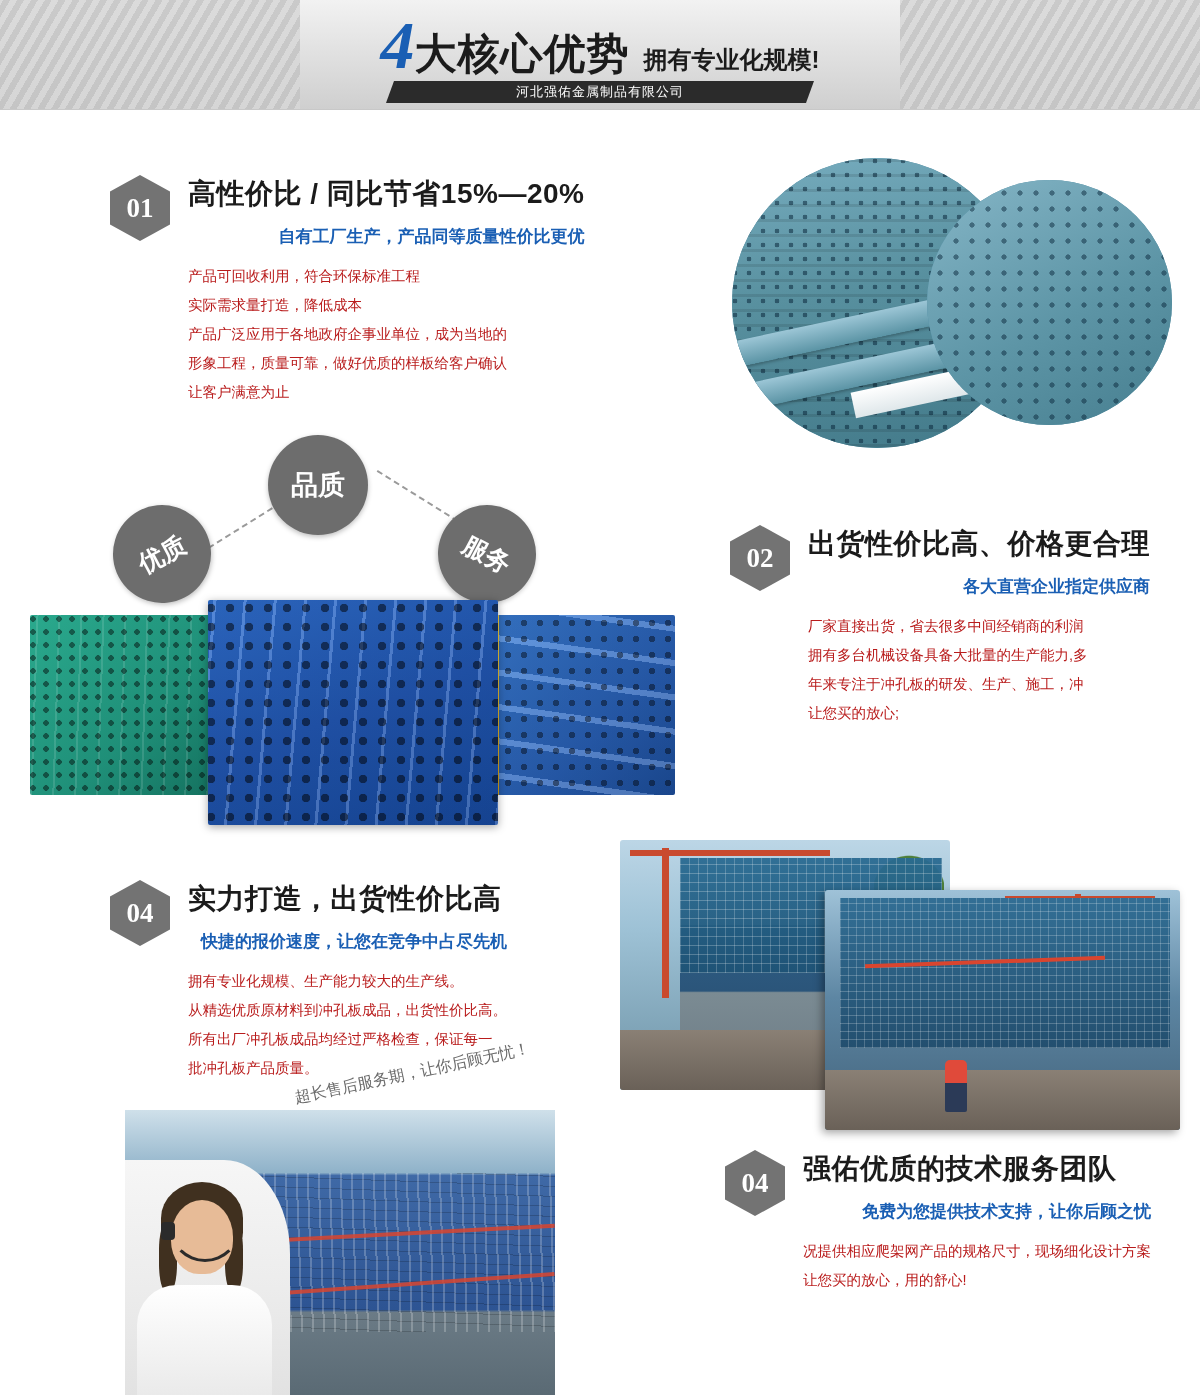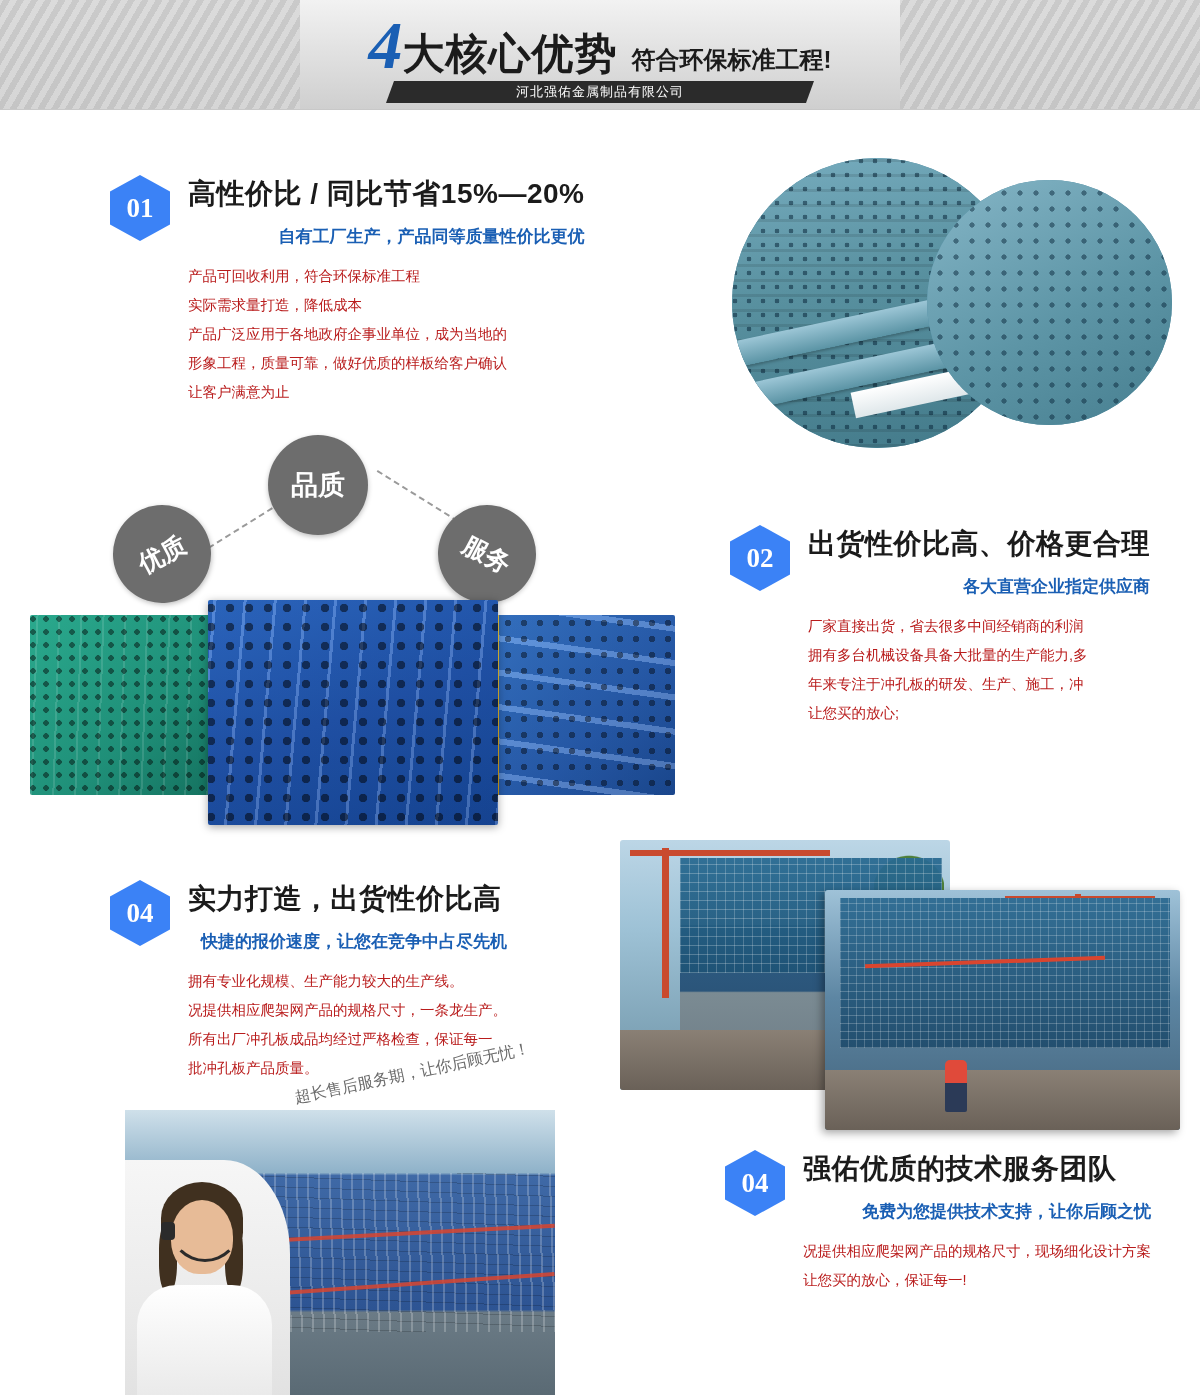--- a/index.html
+++ b/index.html
@@ -92,21 +92,21 @@
   .company-bar span {
     transform: skewX(20deg);
     color: #ffffff;
     font-size: 13px;
     letter-spacing: 1px;
   }
 
   
   .badge {
     width: 60px; height: 66px;
-    background: #3b82f6;
+    background: #737373;
     clip-path: polygon(50% 0%, 100% 25%, 100% 75%, 50% 100%, 0% 75%, 0% 25%);
     display: flex; align-items: center; justify-content: center;
     color: #fff; font-size: 27px; font-weight: bold;
     font-family: "Liberation Serif", serif;
     flex: 0 0 auto;
   }
   .title-main {
     font-size: 28px;
     font-weight: bold;
     color: #1b1b1b;
@@ -440,21 +440,21 @@
 </head>
 <body>
 
 <div class="header">
   <div class="stripe-left"></div>
   <div class="stripe-right"></div>
   <div class="header-inner">
     <div class="headline">
       <span class="big-num">4</span>
       <span class="main-txt">大核心优势</span>
-      <span class="sub-txt">符合环保标准工程!</span>
+      <span class="sub-txt">拥有专业化规模!</span>
     </div>
     <div class="company-bar">
       <span>河北强佑金属制品有限公司</span>
     </div>
   </div>
 </div>
 
 <div class="sec01">
   <div class="badge">01</div>
   <div class="txtcol">
@@ -517,21 +517,21 @@
   </div>
 </div>
 
 <div class="sec03">
   <div class="badge">04</div>
   <div class="txtcol">
     <div class="title-main">实力打造，出货性价比高</div>
     <div class="title-sub">快捷的报价速度，让您在竞争中占尽先机</div>
     <div class="body-text">
       <div>拥有专业化规模、生产能力较大的生产线。</div>
-      <div>况提供相应爬架网产品的规格尺寸，一条龙生产。</div>
+      <div>从精选优质原材料到冲孔板成品，出货性价比高。</div>
       <div>所有出厂冲孔板成品均经过严格检查，保证每一</div>
       <div>批冲孔板产品质量。</div>
     </div>
   </div>
 </div>
 
 <div class="constr">
   <div class="cph cph1">
     <div class="crane crane-mast"></div>
     <div class="crane crane-jib"></div>
@@ -570,16 +570,16 @@
   </div>
 </div>
 
 <div class="sec04">
   <div class="badge">04</div>
   <div class="txtcol">
     <div class="title-main">强佑优质的技术服务团队</div>
     <div class="title-sub">免费为您提供技术支持，让你后顾之忧</div>
     <div class="body-text">
       <div>况提供相应爬架网产品的规格尺寸，现场细化设计方案</div>
-      <div>让您买的放心，保证每一!</div>
+      <div>让您买的放心，用的舒心!</div>
     </div>
   </div>
 </div>
 
 </body></html>

